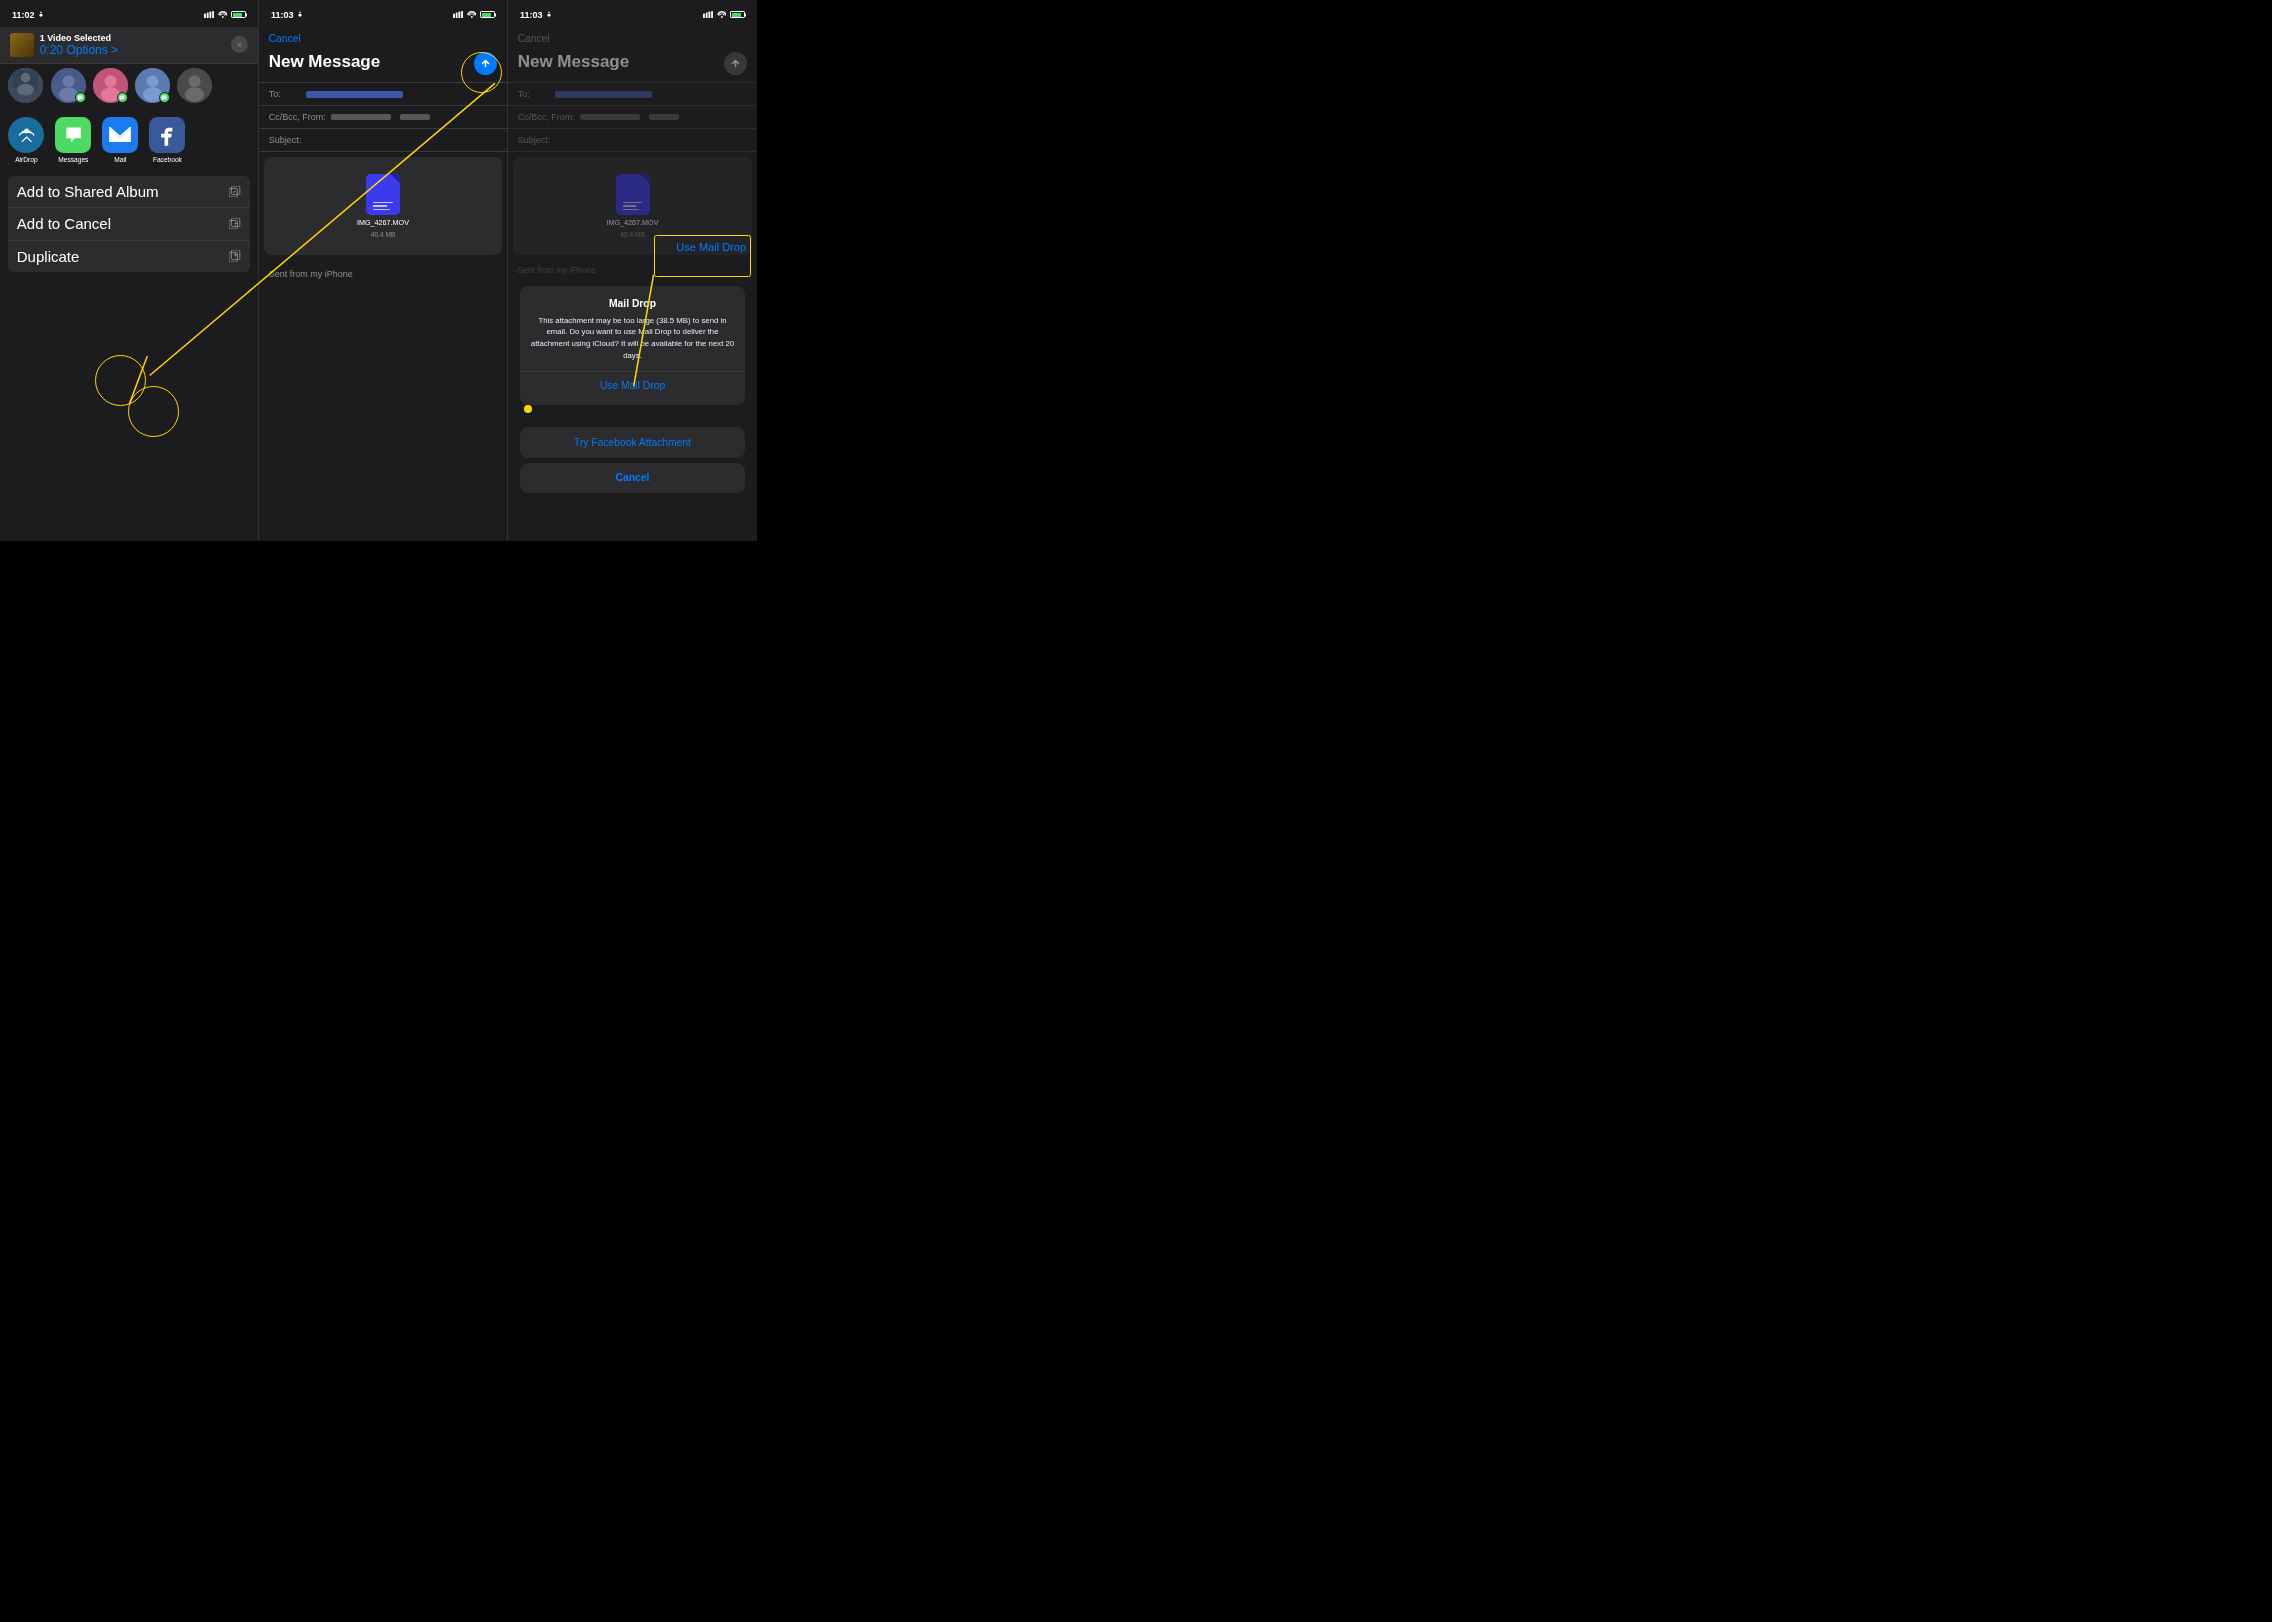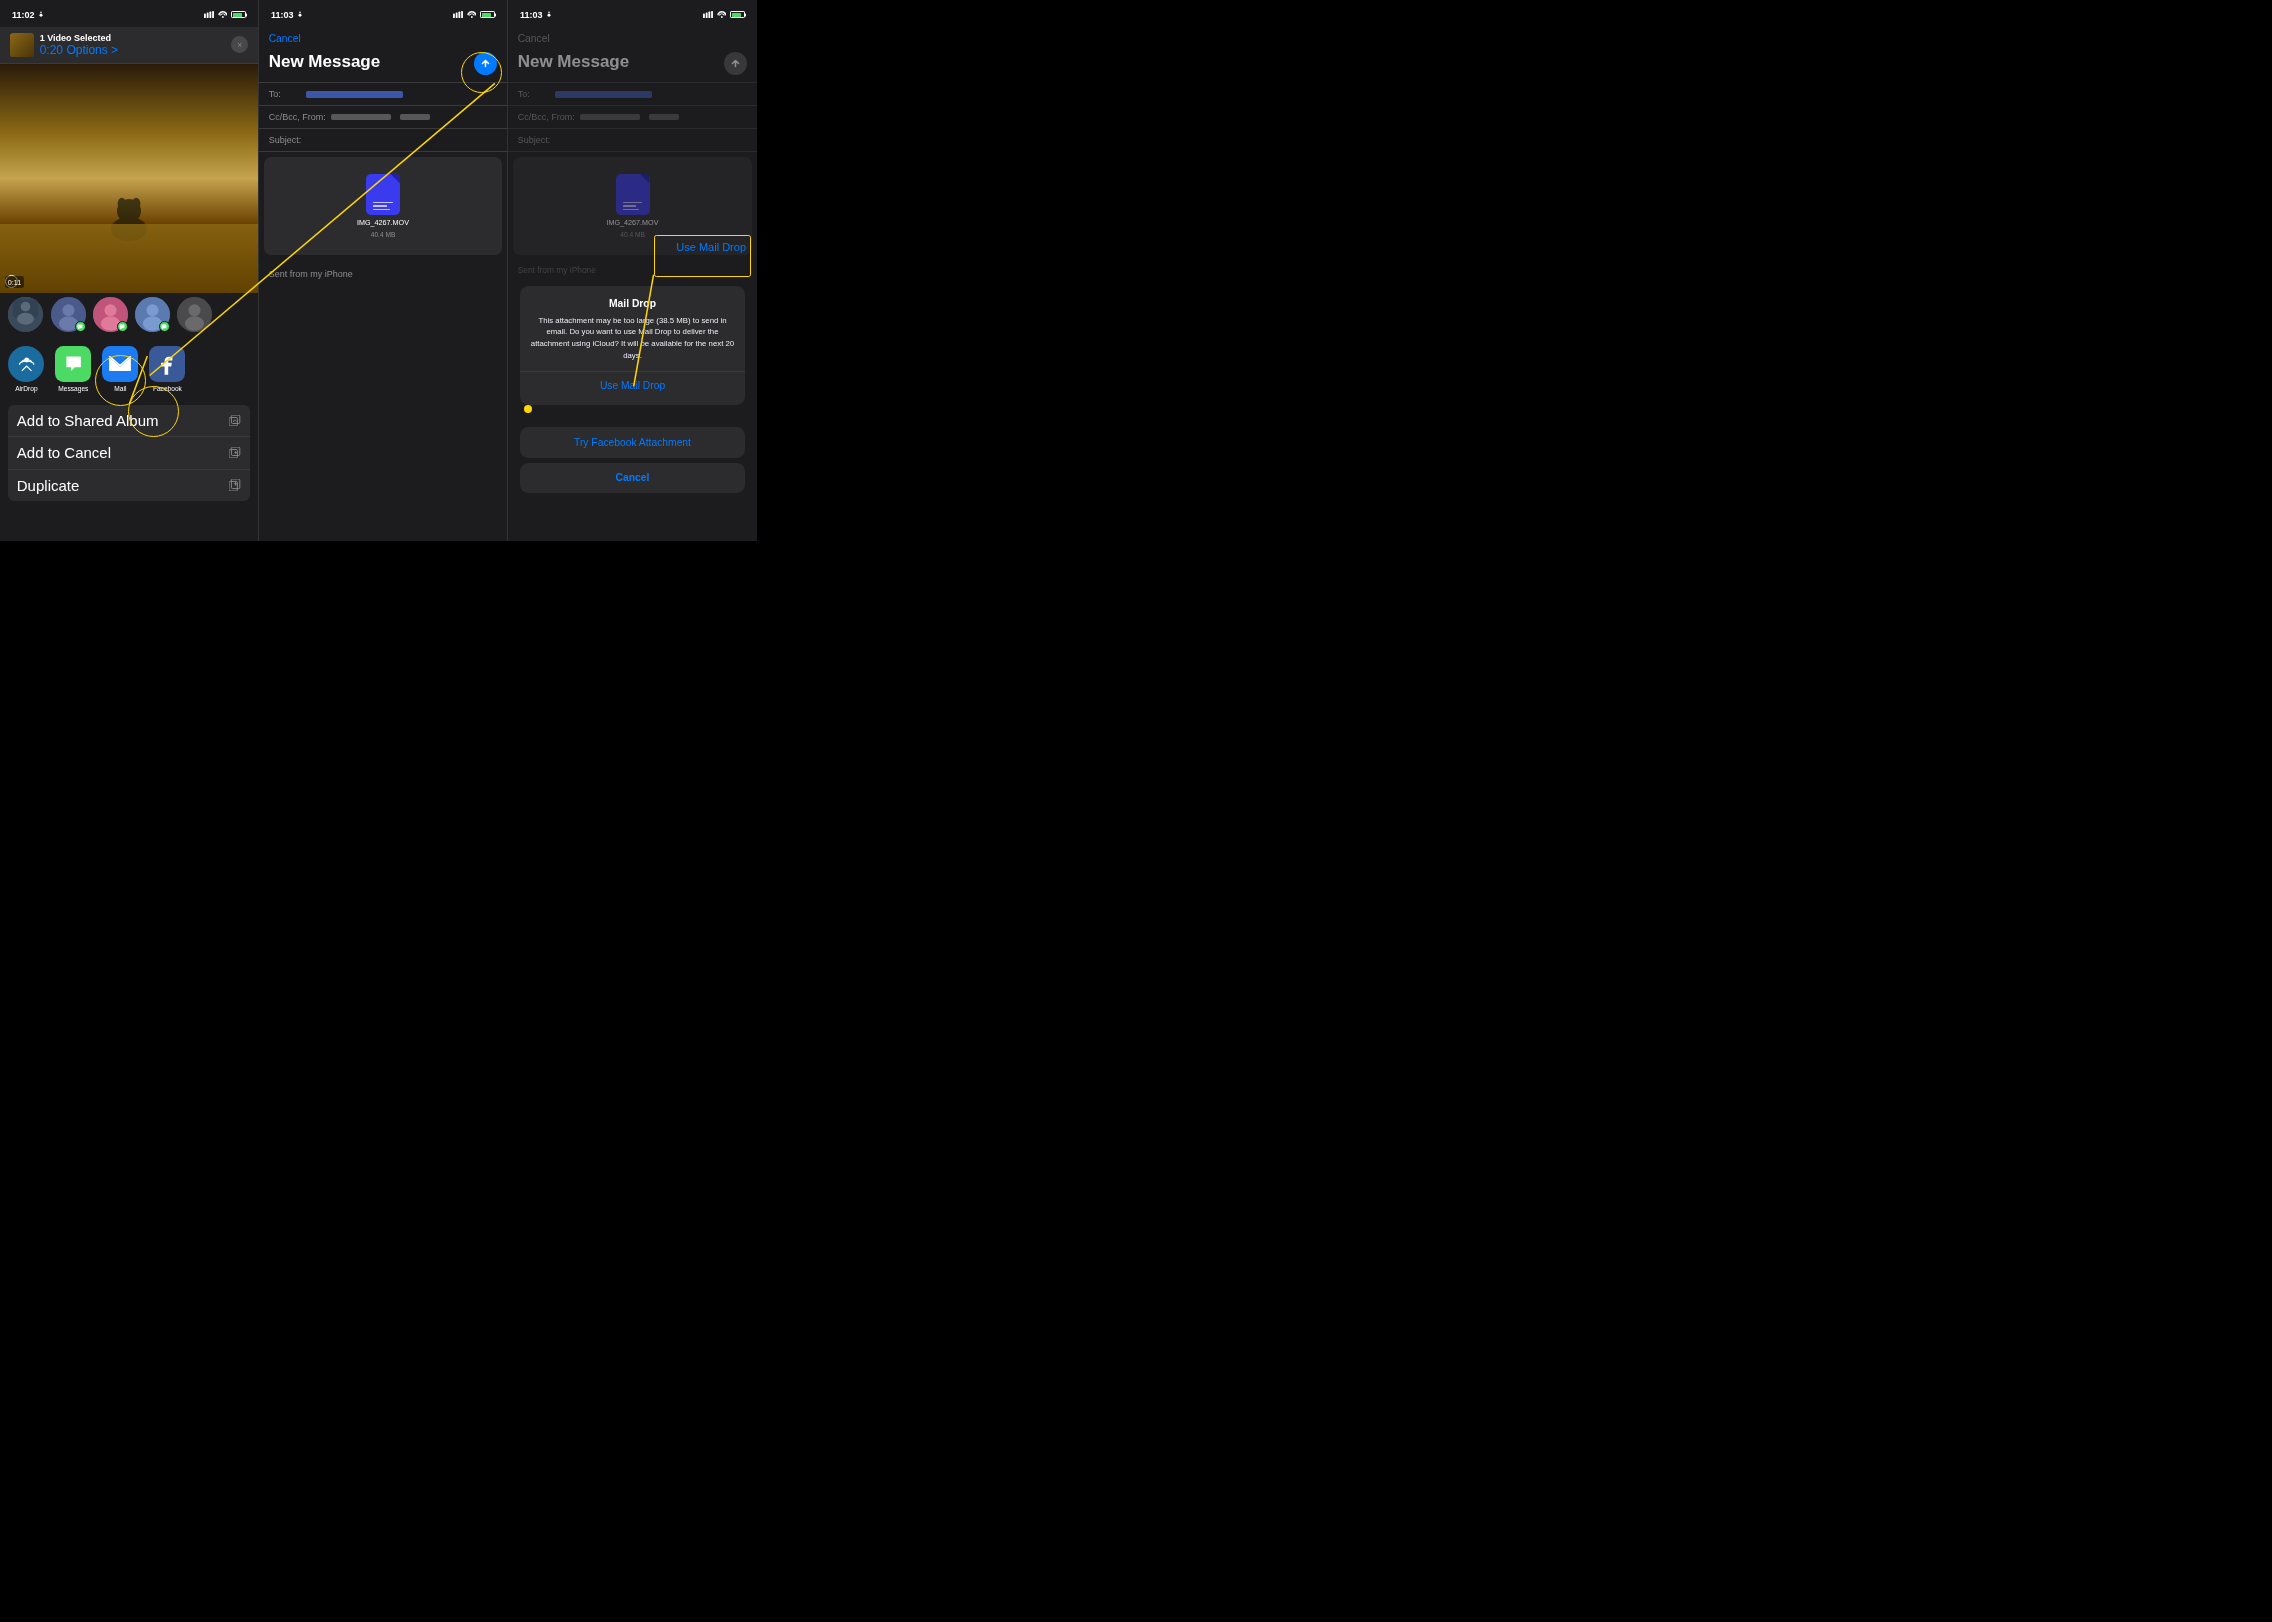--- a/index.html
+++ b/index.html
@@ -455,38 +455,20 @@
     <div class="s1-thumbnail">
       <div class="s1-thumbnail-img"></div>
     </div>
     <div class="s1-title-area">
       <div class="s1-title">1 Video Selected</div>
       <div class="s1-subtitle">0:20  Options &gt;</div>
     </div>
     <div class="s1-close">×</div>
   </div>
 
-  <div class="s1-photo-grid">
-    <div class="photo-main-img">
-
-      <div style="position:absolute;bottom:20%;left:50%;transform:translateX(-50%);width:54px;height:66px;">
-        <svg viewBox="0 0 90 110" width="54" height="66" style="opacity:0.7">
-
-          <ellipse cx="45" cy="80" rx="30" ry="20" fill="#1a1a0a"></ellipse>
-          <circle cx="45" cy="50" r="20" fill="#1a1a0a"></circle>
-          <ellipse cx="33" cy="38" rx="7" ry="10" fill="#1a1a0a"></ellipse>
-          <ellipse cx="57" cy="38" rx="7" ry="10" fill="#1a1a0a"></ellipse>
-        </svg>
-      </div>
-
-      <div style="position:absolute;bottom:0;left:0;right:0;height:30%;background:linear-gradient(to bottom,#8b6914,#6b4a00);opacity:0.8;"></div>
-    </div>
-    <div class="photo-radio"></div>
-    <div class="photo-timestamp">0:11</div>
-  </div>
 
   <div class="s1-contact-row">
     <div class="contact-avatar" style="background:linear-gradient(135deg,#667,#334);">
       <svg viewBox="0 0 58 58" width="35" height="35">
         <rect width="58" height="58" rx="29" fill="#3a4a5a"></rect>
         <rect x="8" y="4" width="42" height="30" rx="6" fill="#2a3a4a" opacity="0.5"></rect>
         <circle cx="29" cy="16" r="8" fill="#5a6a7a"></circle>
         <ellipse cx="29" cy="36" rx="14" ry="10" fill="#5a6a7a"></ellipse>
       </svg>
     </div>

